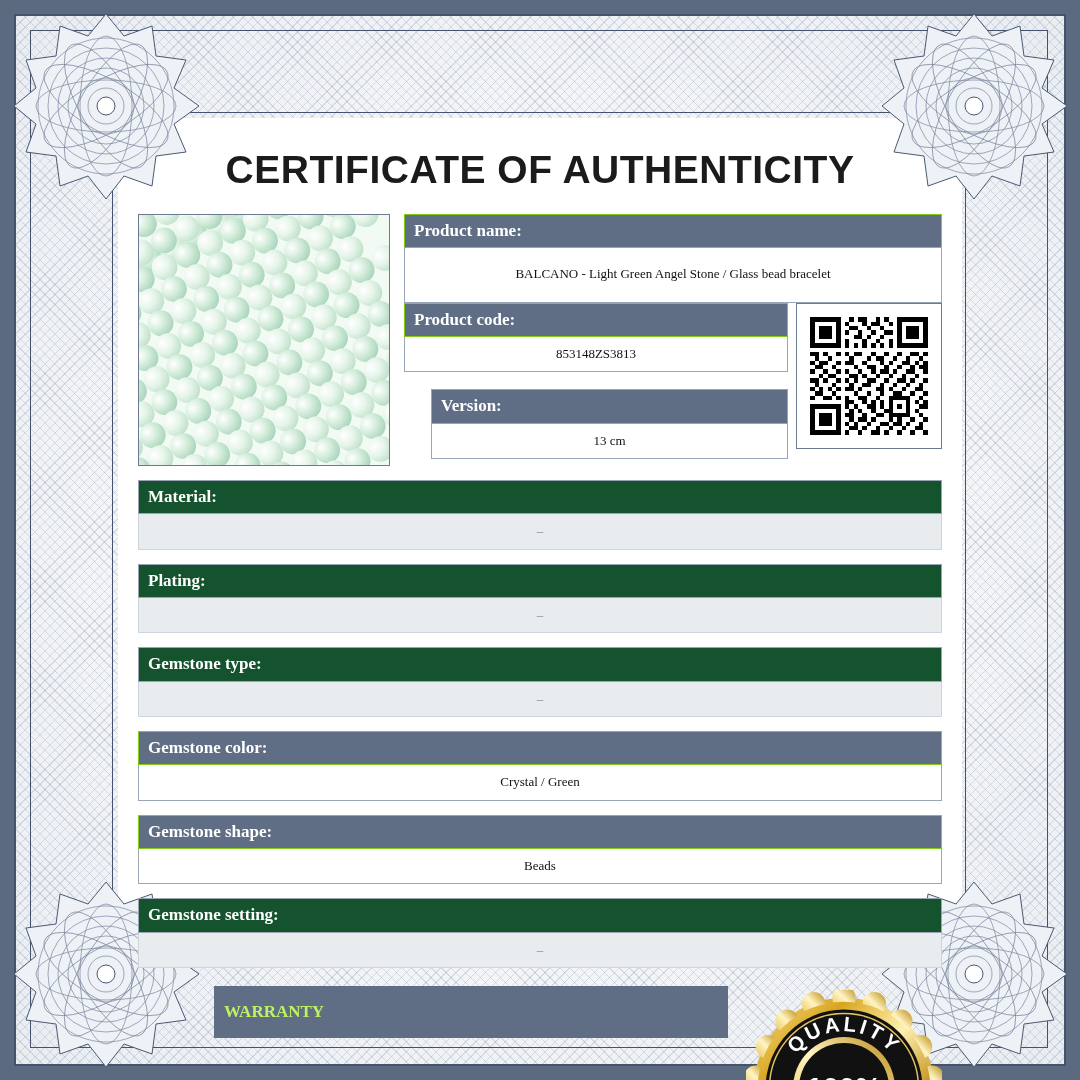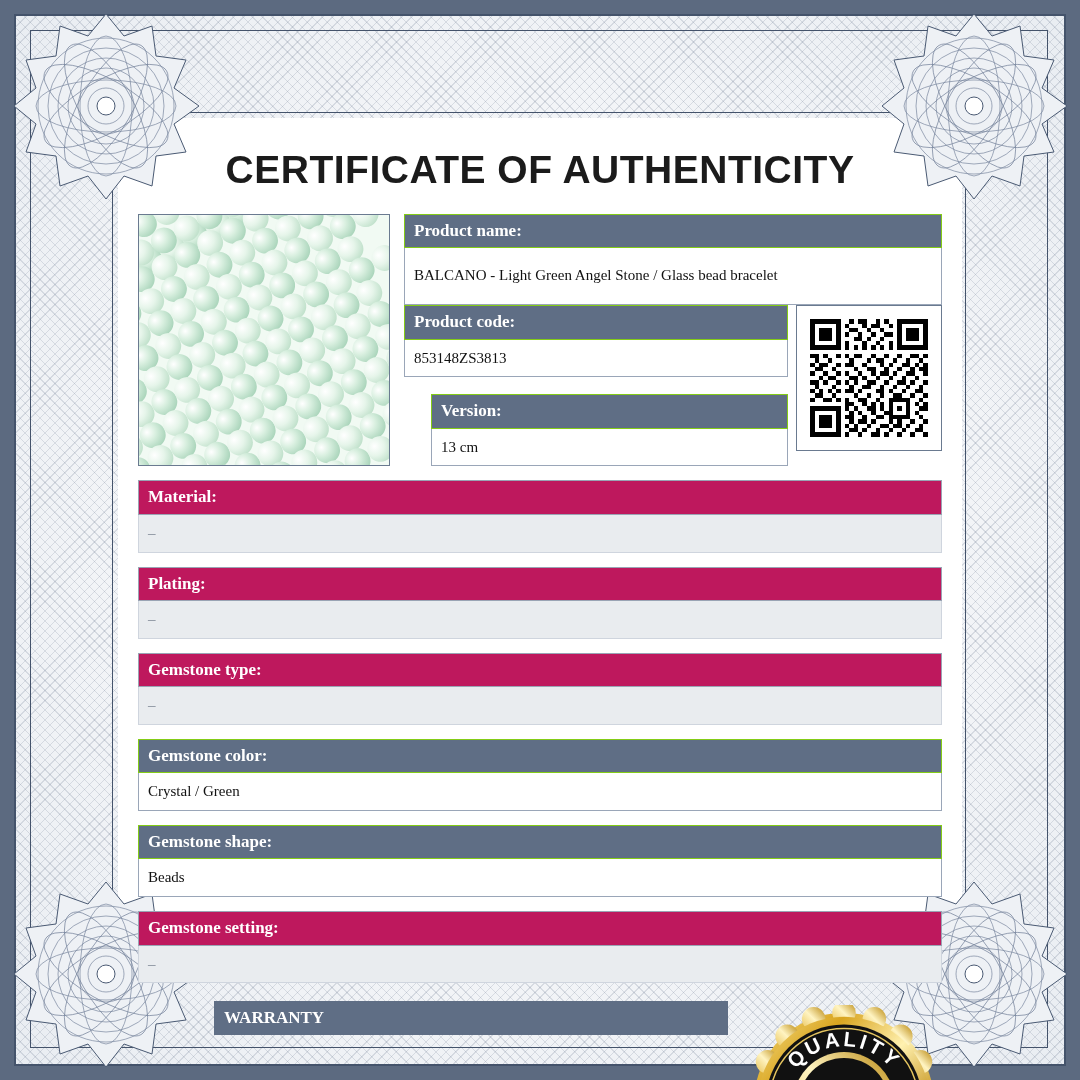--- a/index.html
+++ b/index.html
@@ -106,29 +106,30 @@
     font-weight: bold;
     font-size: 17px;
     padding: 6px 9px;
     border: 1px solid #84cc16;
     box-sizing: border-box;
     line-height: 1.2;
   }
   .field-value {
     background: #ffffff;
     color: #111;
-    font-size: 15px;
+    font-size: 13px;
     padding: 9px 9px;
     border: 1px solid #9aa6b8;
     border-top: none;
     box-sizing: border-box;
     line-height: 1.25;
+    text-align: center;
   }
   .field.disabled .field-label {
-    background: #be185d;
+    background: #14532d;
     border-color: #9aa4b4;
     color: #ffffff;
   }
   .field.disabled .field-value {
     background: #e9ecef;
     color: #7b8492;
     border-color: #cfd5de;
   }
 
   .mid-block {
@@ -167,24 +168,24 @@
     align-items: flex-start;
     margin-top: 18px;
   }
   .warranty {
     width: 527px;
     box-sizing: border-box;
     margin-left: 76px;
   }
   .warranty-head {
     background: #5f6e85;
-    color: #ffffff;
+    color: #bef264;
     font-weight: bold;
     font-size: 17px;
-    padding: 6px 9px;
+    padding: 15px 9px;
     border: 1px solid #5f6e85;
     box-sizing: border-box;
   }
   .warranty-body {
     background: #fff;
     border: 1px solid #9aa6b8;
     border-top: none;
     padding: 16px 10px 20px 10px;
     font-size: 19px;
     line-height: 1.35;

